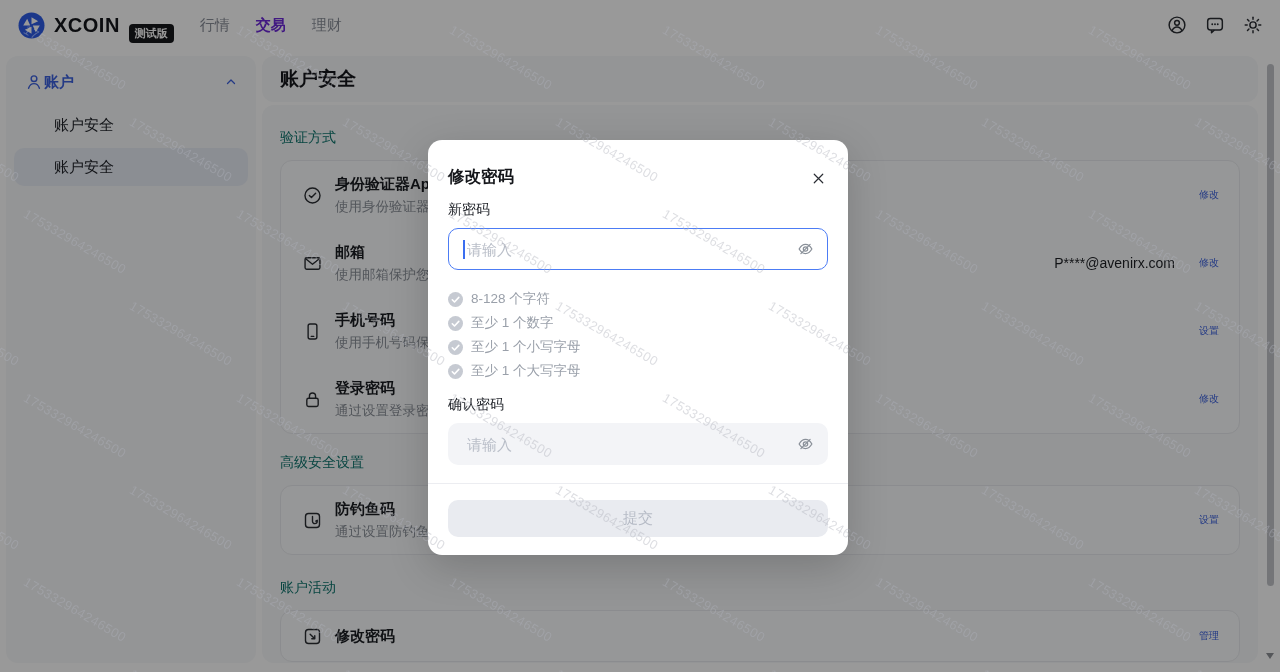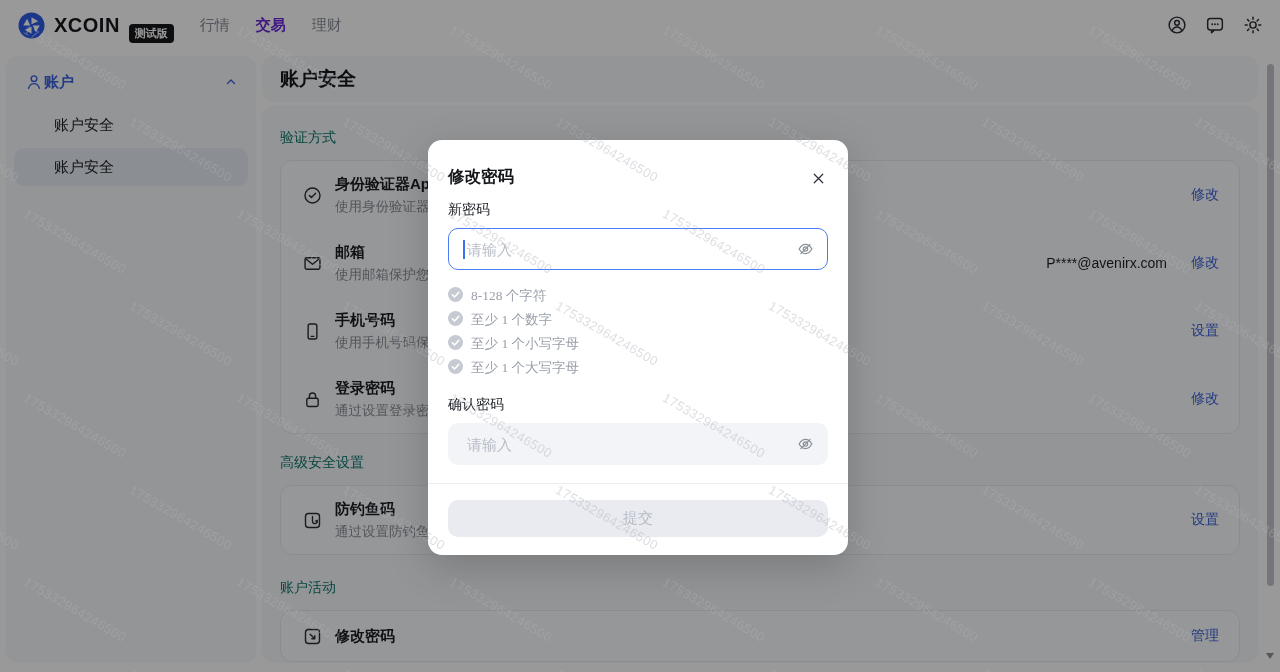--- a/index.html
+++ b/index.html
@@ -33,41 +33,41 @@
   .sl-1{margin-top:24px;}
   .sl-2{margin-top:20px;}
   .sl-3{margin-top:24px;}
   .card{margin-top:13px;background:#FBFCFD;border:1px solid #E8EAEE;border-radius:12px;}
   .row{display:flex;align-items:center;padding:14px 20px;}
   .row-icon{width:22px;height:22px;flex:0 0 22px;display:flex;align-items:center;justify-content:center;}
   .row-text{margin-left:12px;flex:1;min-width:0;}
   .row-title{font-size:15px;font-weight:600;color:#1A1D22;line-height:18px;}
   .row-desc{font-size:13.5px;color:#8A9099;margin-top:5px;line-height:17px;white-space:nowrap;overflow:hidden;}
   .row-value{font-size:14px;color:#1E2126;margin-right:24px;}
-  .row-action{font-size:14px;color:var(--accent);cursor:pointer;}
+  .row-action{font-size:10px;color:var(--accent);cursor:pointer;}
   
   .scroll-thumb{position:absolute;right:6px;top:64px;width:7px;height:522px;background:#C2C4C9;border-radius:4px;z-index:1;}
   .scroll-arrow{position:absolute;right:6px;bottom:13px;width:0;height:0;border-left:4.5px solid transparent;border-right:4.5px solid transparent;border-top:6px solid #8E9196;z-index:1;}
   
   .overlay{position:absolute;inset:0;background:rgba(0,0,0,.40);z-index:10;}
   .modal{position:absolute;left:428px;top:140px;width:420px;background:#fff;border-radius:14px;box-shadow:0 12px 40px rgba(0,0,0,.18);z-index:20;}
   .modal-head{padding:26px 20px 0 20px;position:relative;}
   .modal-title{font-size:16.5px;font-weight:700;color:#15171B;}
   .modal-close{position:absolute;top:29px;right:21px;width:18px;height:18px;cursor:pointer;display:flex;align-items:center;justify-content:center;}
   .modal-body{padding:0 20px;}
   .field-label{font-size:14px;color:#23262C;margin-top:13px;}
   .input-box{margin-top:9px;height:42px;border-radius:10px;position:relative;display:flex;align-items:center;box-sizing:border-box;}
   .input-box.focused{border:1px solid var(--focus);background:#fff;}
   .input-box.plain{background:#F3F4F7;border:1px solid transparent;}
   .input-box input{border:none;outline:none;background:transparent;flex:1;margin:0 40px 0 16px;font-size:15px;color:#23262C;font-family:inherit;}
   .input-box input::placeholder{color:#B9BEC8;opacity:1;}
   .caret{position:absolute;left:14px;top:11px;width:1.5px;height:19px;background:#3B6EF0;}
   .eye{position:absolute;right:13px;top:50%;transform:translateY(-50%);cursor:pointer;display:flex;}
   .rules{margin-top:17px;}
-  .rule{display:flex;height:24px;font-family:Liberation Serif, serif;}
+  .rule{display:flex;align-items:center;height:24px;}
   .rule-text{font-size:13.5px;color:#9AA0AA;margin-left:8px;}
   .modal-divider{border-top:1px solid #ECEDF1;margin-top:18px;}
   .modal-foot{padding:16px 20px 18px 20px;}
   .submit-btn{width:100%;height:37px;border:none;border-radius:10px;background:#E9EBF0;color:#B6BBC6;font-size:15px;font-family:inherit;cursor:not-allowed;}
   
   #watermarks{position:absolute;inset:0;z-index:30;pointer-events:none;overflow:hidden;}
   #watermarks span{position:absolute;font-size:13px;letter-spacing:.5px;color:rgba(173,177,186,.42);transform:rotate(30deg);white-space:nowrap;}
   svg{display:block;}
 </style>
 </head>

